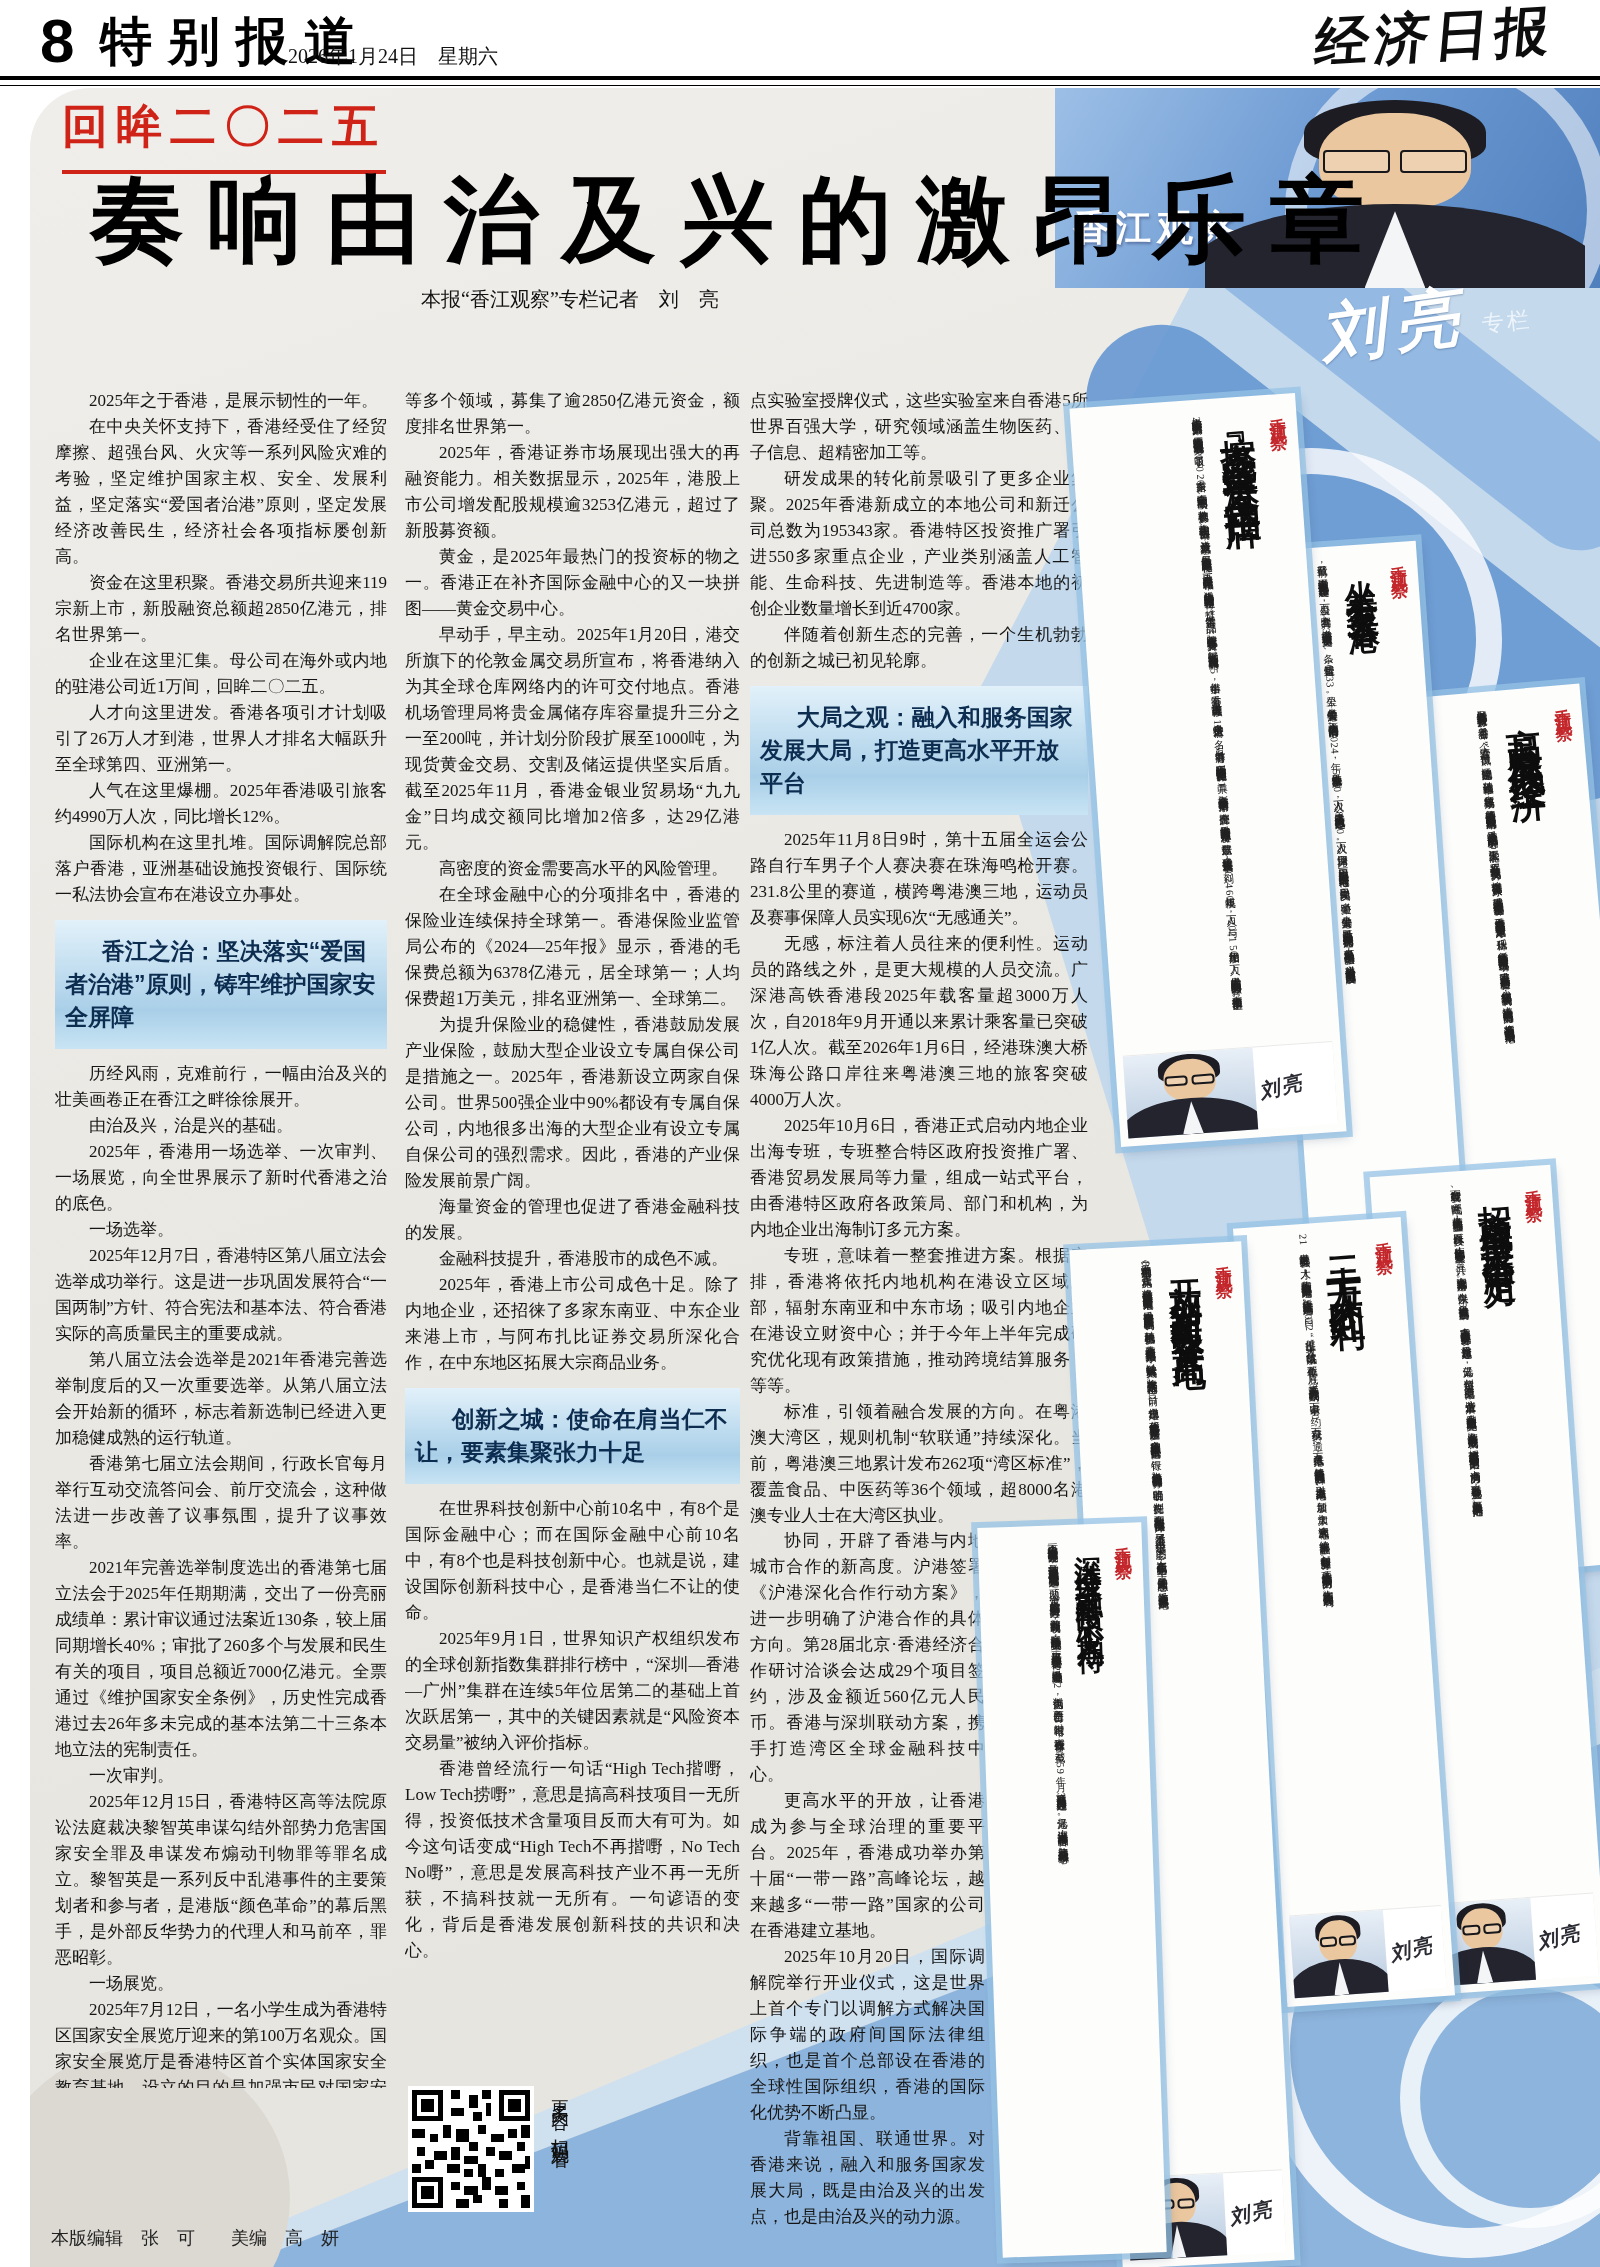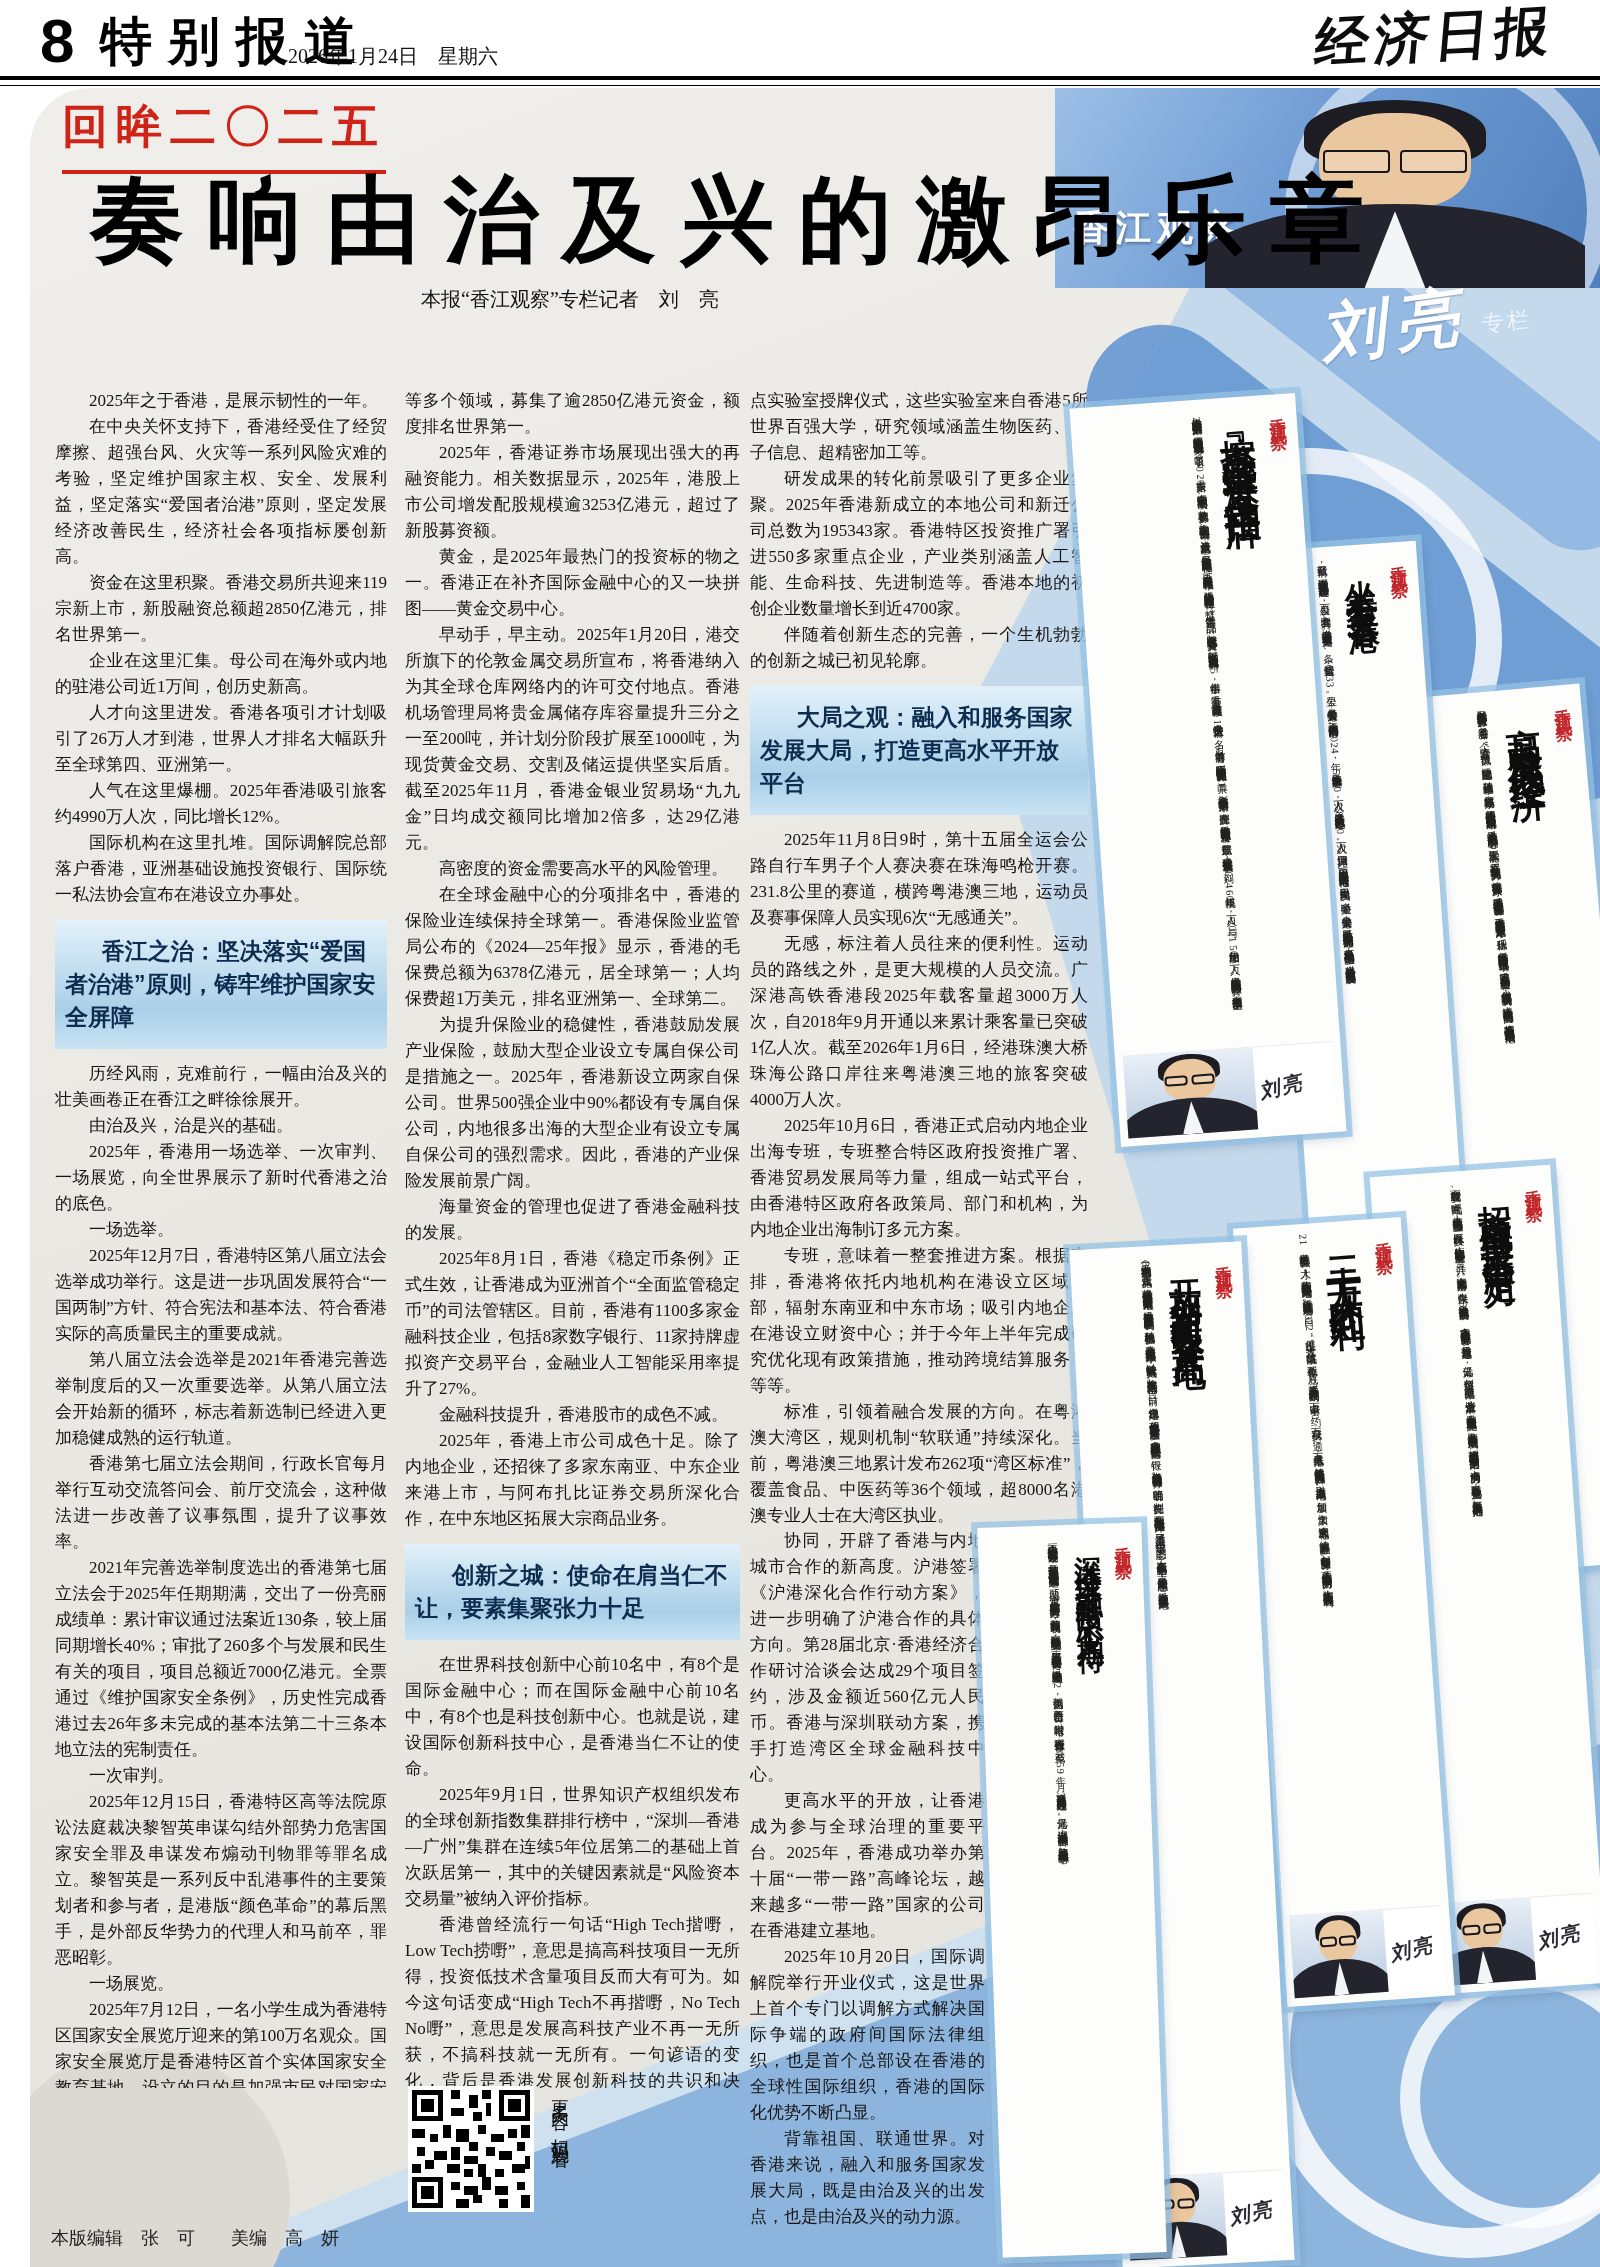--- a/index.html
+++ b/index.html
@@ -152,21 +152,21 @@
     </div>
     <div class="sigwrap">
       <span class="sig-big">刘亮</span>
       <span class="sig-note">专栏</span>
     </div>
 
     <div class="col col1">
         <div class="blk t-p">2025年之于香港，是展示韧性的一年。</div>
         <div class="blk t-p">在中央关怀支持下，香港经受住了经贸摩擦、超强台风、火灾等一系列风险灾难的考验，坚定维护国家主权、安全、发展利益，坚定落实“爱国者治港”原则，坚定发展经济改善民生，经济社会各项指标屡创新高。</div>
         <div class="blk t-p">资金在这里积聚。香港交易所共迎来119宗新上市，新股融资总额超2850亿港元，排名世界第一。</div>
-        <div class="blk t-p">企业在这里汇集。母公司在海外或内地的驻港公司近1万间，创历史新高。</div>
+        <div class="blk t-p">企业在这里汇集。母公司在海外或内地的驻港公司近1万间，回眸二〇二五。</div>
         <div class="blk t-p">人才向这里进发。香港各项引才计划吸引了26万人才到港，世界人才排名大幅跃升至全球第四、亚洲第一。</div>
         <div class="blk t-p">人气在这里爆棚。2025年香港吸引旅客约4990万人次，同比增长12%。</div>
         <div class="blk t-p">国际机构在这里扎堆。国际调解院总部落户香港，亚洲基础设施投资银行、国际统一私法协会宣布在港设立办事处。</div>
         <div class="blk t-h">香江之治：坚决落实“爱国者治港”原则，铸牢维护国家安全屏障</div>
         <div class="blk t-p">历经风雨，克难前行，一幅由治及兴的壮美画卷正在香江之畔徐徐展开。</div>
         <div class="blk t-p">由治及兴，治是兴的基础。</div>
         <div class="blk t-p">2025年，香港用一场选举、一次审判、一场展览，向全世界展示了新时代香港之治的底色。</div>
         <div class="blk t-p">一场选举。</div>
         <div class="blk t-p">2025年12月7日，香港特区第八届立法会选举成功举行。这是进一步巩固发展符合“一国两制”方针、符合宪法和基本法、符合香港实际的高质量民主的重要成就。</div>
         <div class="blk t-p">第八届立法会选举是2021年香港完善选举制度后的又一次重要选举。从第八届立法会开始新的循环，标志着新选制已经进入更加稳健成熟的运行轨道。</div>
@@ -179,21 +179,20 @@
       </div>
     <div class="col col2">
         <div class="blk t-pc">等多个领域，募集了逾2850亿港元资金，额度排名世界第一。</div>
         <div class="blk t-p">2025年，香港证券市场展现出强大的再融资能力。相关数据显示，2025年，港股上市公司增发配股规模逾3253亿港元，超过了新股募资额。</div>
         <div class="blk t-p">黄金，是2025年最热门的投资标的物之一。香港正在补齐国际金融中心的又一块拼图——黄金交易中心。</div>
         <div class="blk t-p">早动手，早主动。2025年1月20日，港交所旗下的伦敦金属交易所宣布，将香港纳入为其全球仓库网络内的许可交付地点。香港机场管理局将贵金属储存库容量提升三分之一至200吨，并计划分阶段扩展至1000吨，为现货黄金交易、交割及储运提供坚实后盾。截至2025年11月，香港金银业贸易场“九九金”日均成交额同比增加2倍多，达29亿港元。</div>
         <div class="blk t-p">高密度的资金需要高水平的风险管理。</div>
         <div class="blk t-p">在全球金融中心的分项排名中，香港的保险业连续保持全球第一。香港保险业监管局公布的《2024—25年报》显示，香港的毛保费总额为6378亿港元，居全球第一；人均保费超1万美元，排名亚洲第一、全球第二。</div>
         <div class="blk t-p">为提升保险业的稳健性，香港鼓励发展产业保险，鼓励大型企业设立专属自保公司是措施之一。2025年，香港新设立两家自保公司。世界500强企业中90%都设有专属自保公司，内地很多出海的大型企业有设立专属自保公司的强烈需求。因此，香港的产业保险发展前景广阔。</div>
         <div class="blk t-p">海量资金的管理也促进了香港金融科技的发展。</div>
-        <div class="blk t-p">2025年8月1日，香港《稳定币条例》正式生效，让香港成为亚洲首个“全面监管稳定币”的司法管辖区。目前，香港有1100多家金融科技企业，包括8家数字银行、11家持牌虚拟资产交易平台，金融业人工智能采用率提升了27%。</div>
         <div class="blk t-p">金融科技提升，香港股市的成色不减。</div>
         <div class="blk t-p">2025年，香港上市公司成色十足。除了内地企业，还招徕了多家东南亚、中东企业来港上市，与阿布扎比证券交易所深化合作，在中东地区拓展大宗商品业务。</div>
         <div class="blk t-h">创新之城：使命在肩当仁不让，要素集聚张力十足</div>
         <div class="blk t-p">在世界科技创新中心前10名中，有8个是国际金融中心；而在国际金融中心前10名中，有8个也是科技创新中心。也就是说，建设国际创新科技中心，是香港当仁不让的使命。</div>
         <div class="blk t-p">2025年9月1日，世界知识产权组织发布的全球创新指数集群排行榜中，“深圳—香港—广州”集群在连续5年位居第二的基础上首次跃居第一，其中的关键因素就是“风险资本交易量”被纳入评价指标。</div>
         <div class="blk t-p">香港曾经流行一句话“High Tech揩嘢，Low Tech捞嘢”，意思是搞高科技项目一无所得，投资低技术含量项目反而大有可为。如今这句话变成“High Tech不再揩嘢，No Tech No嘢”，意思是发展高科技产业不再一无所获，不搞科技就一无所有。一句谚语的变化，背后是香港发展创新科技的共识和决心。</div>
       </div>
     <div class="col col3a">
         <div class="blk t-pc">点实验室授牌仪式，这些实验室来自香港5所世界百强大学，研究领域涵盖生物医药、量子信息、超精密加工等。</div>
         <div class="blk t-p">研发成果的转化前景吸引了更多企业集聚。2025年香港新成立的本地公司和新迁公司总数为195343家。香港特区投资推广署引进550多家重点企业，产业类别涵盖人工智能、生命科技、先进制造等。香港本地的初创企业数量增长到近4700家。</div>

